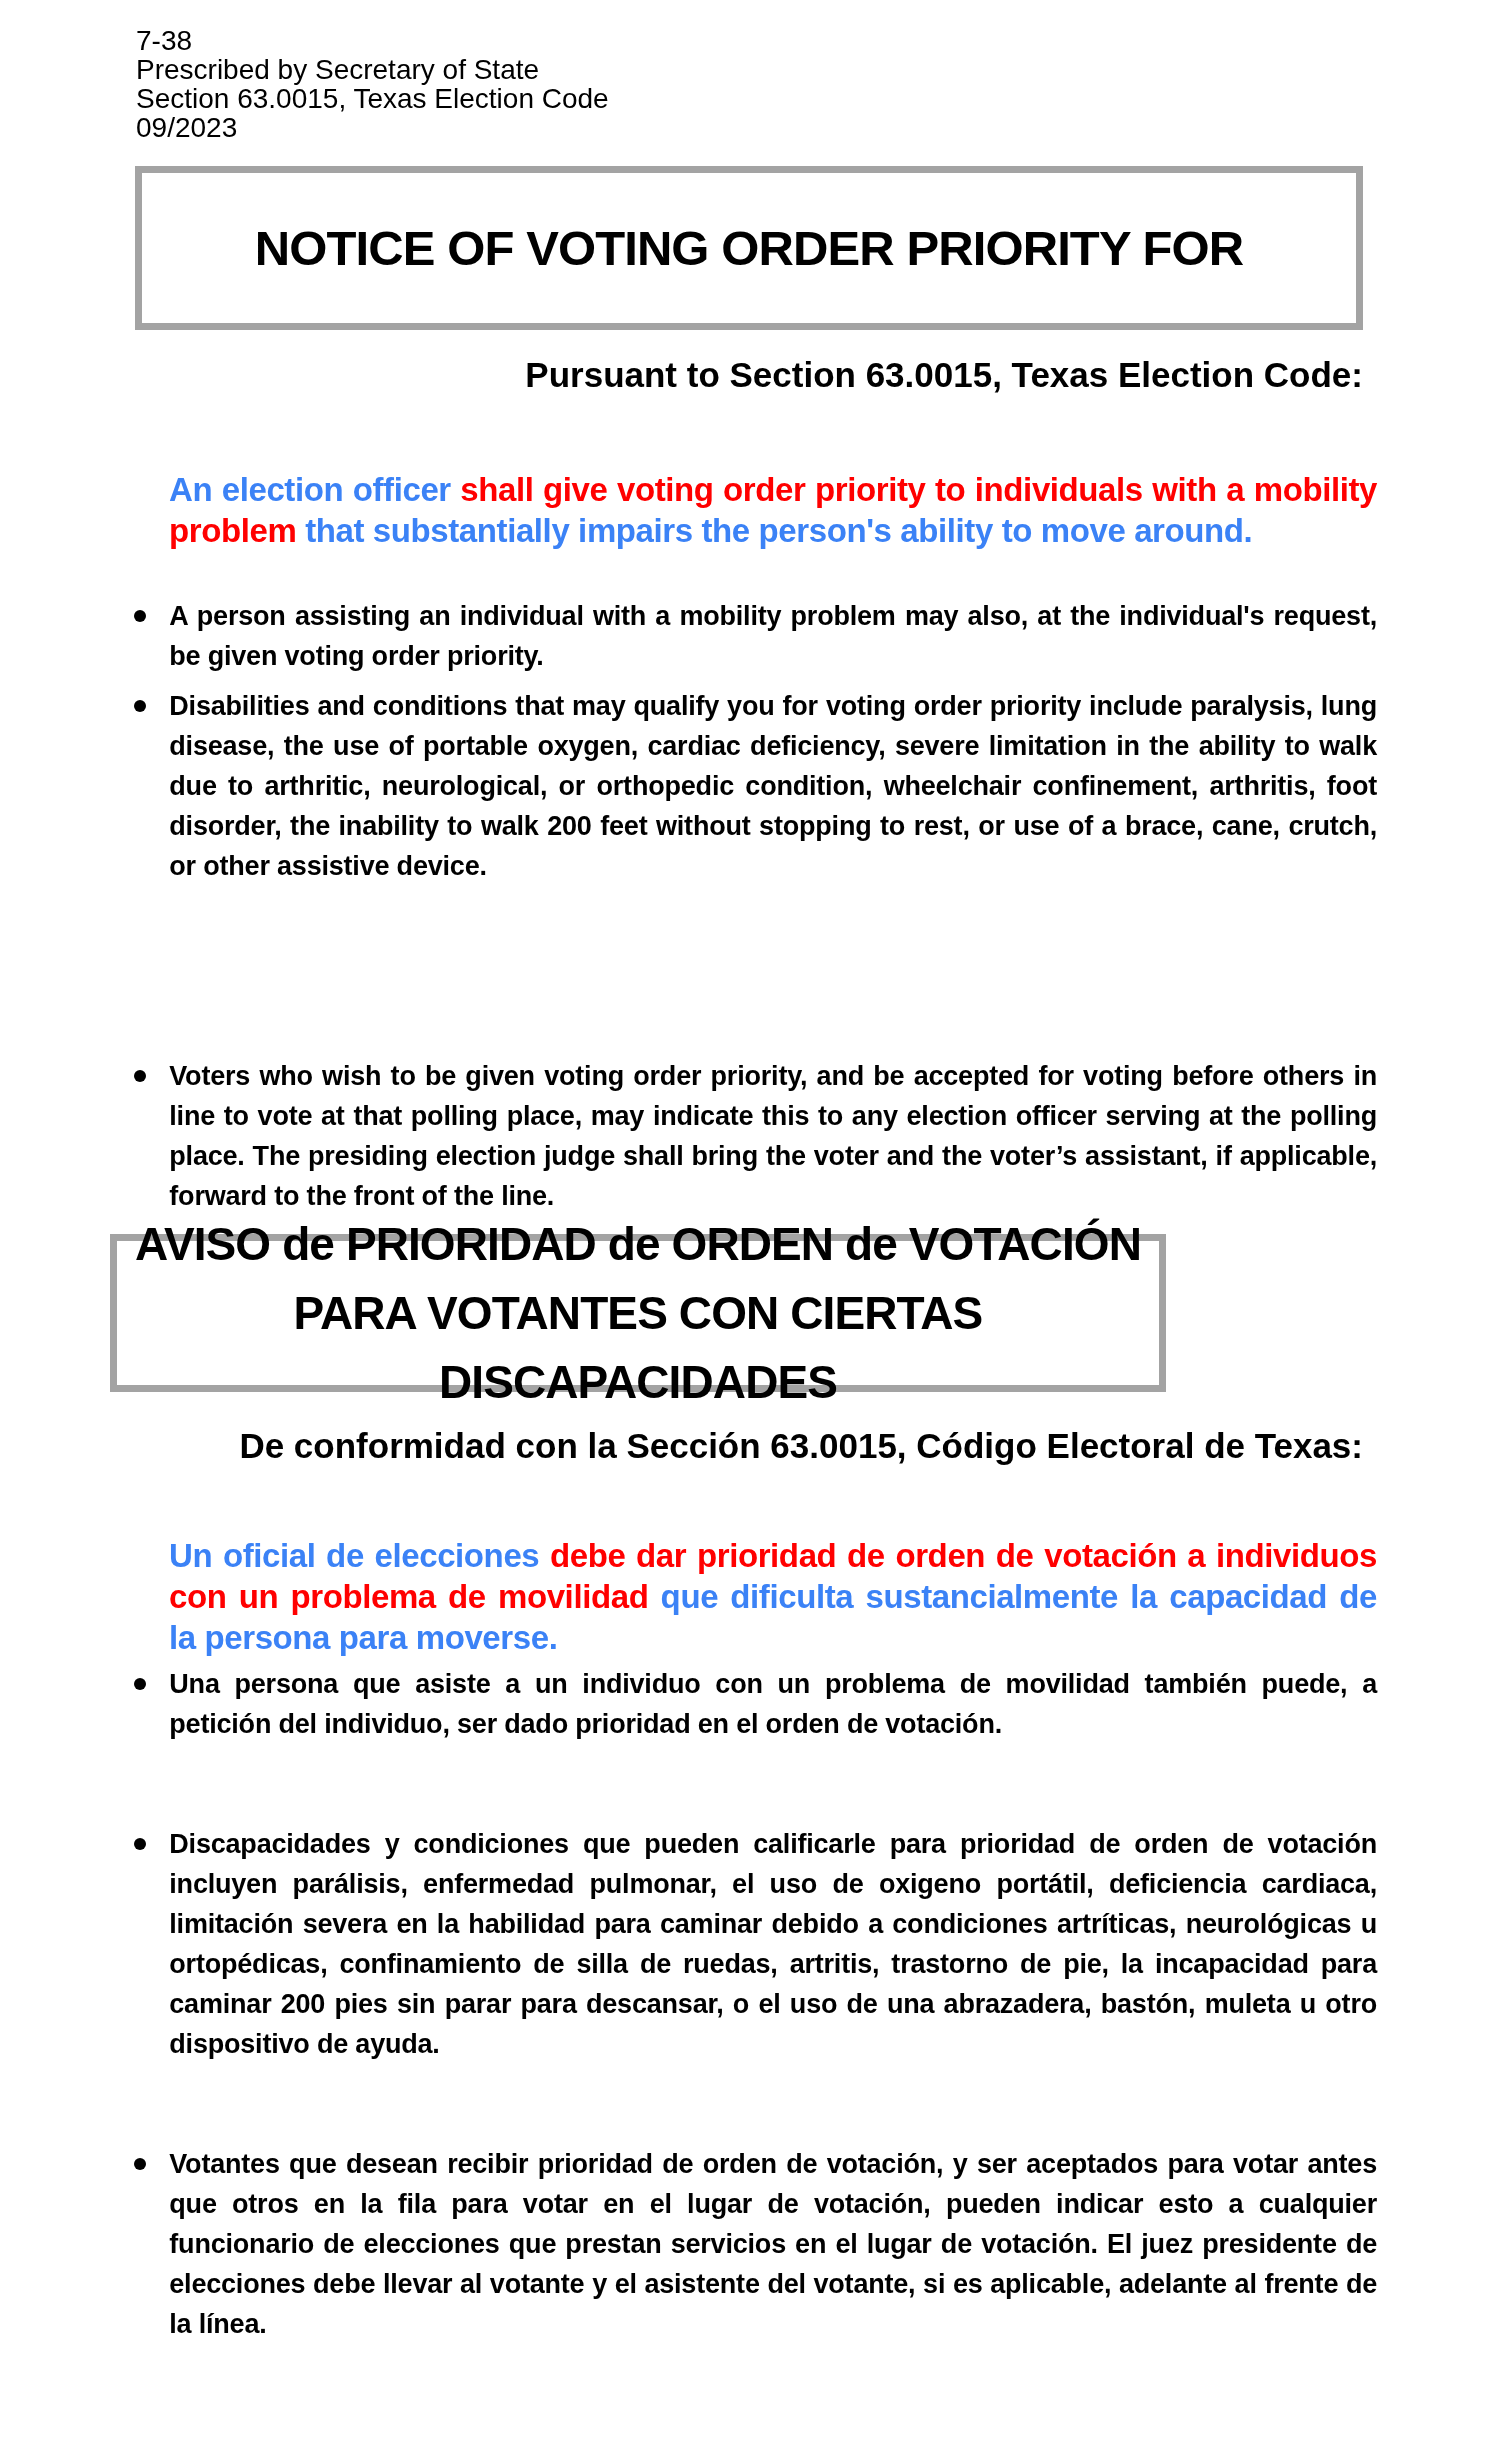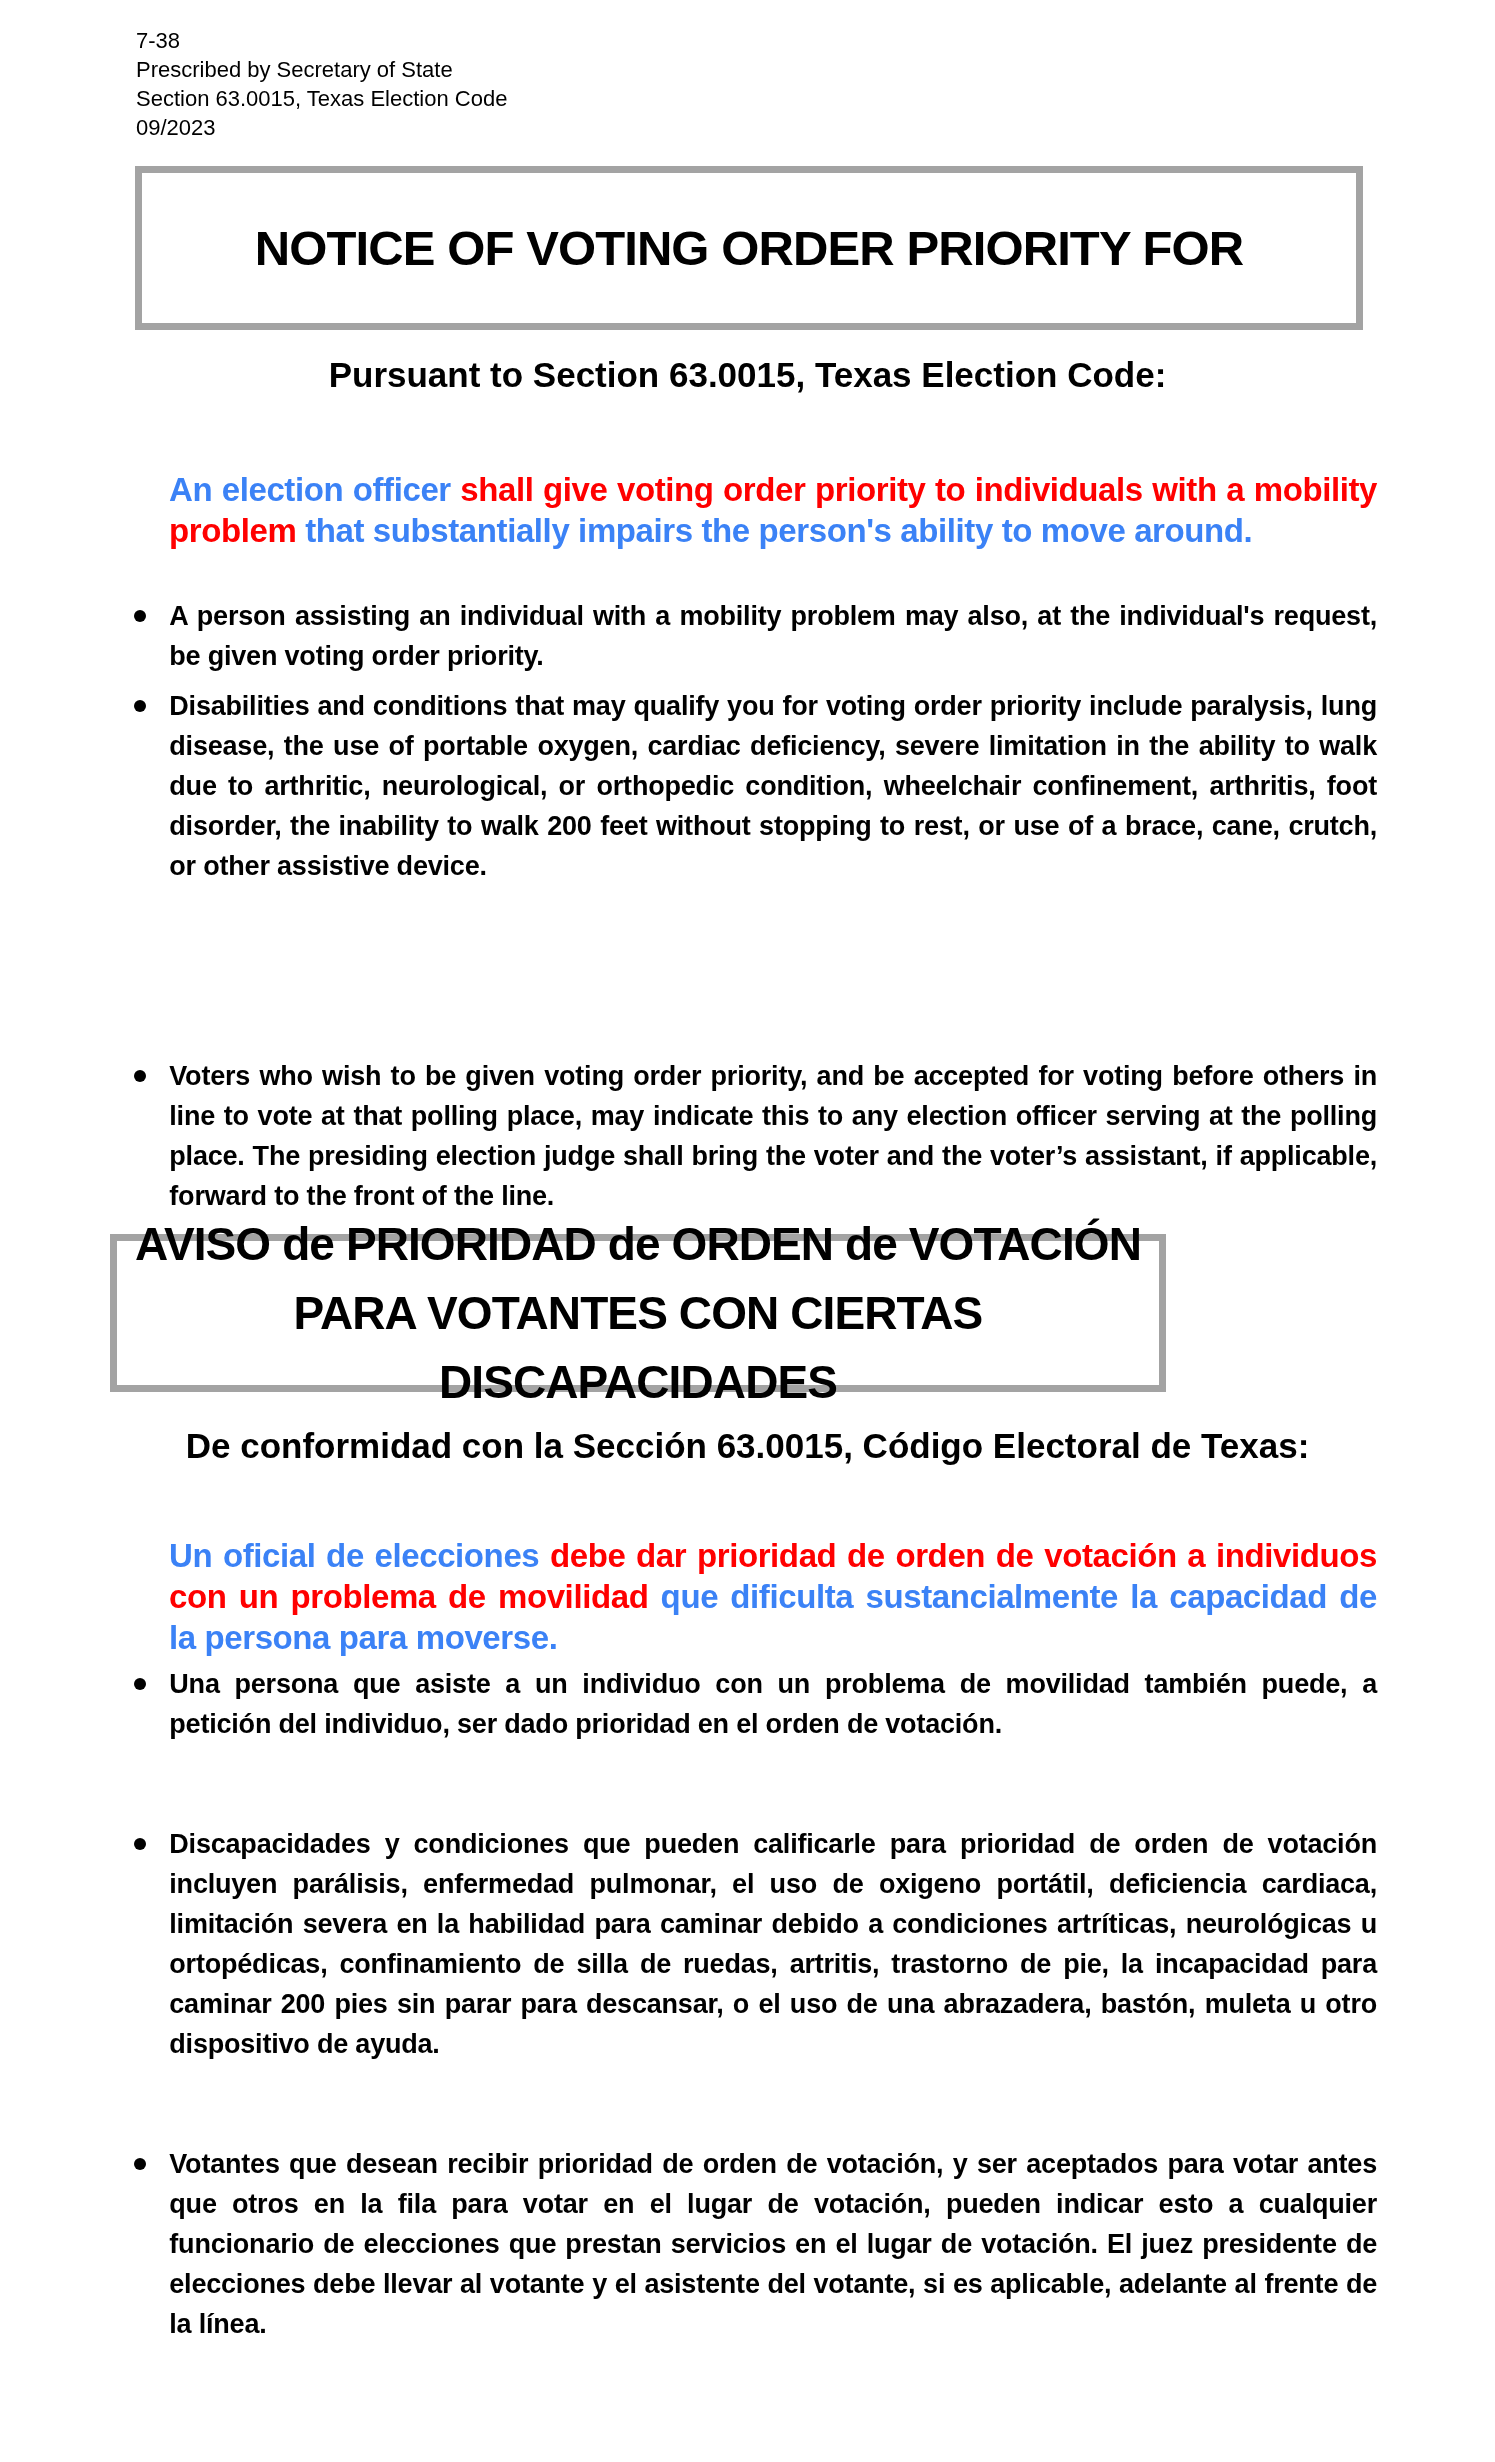--- a/index.html
+++ b/index.html
@@ -1,29 +1,29 @@
 <!DOCTYPE html>
 <html style="--accent-red: #FF0000;font-size:14px"><head>
 <meta charset="utf-8">
 <style>
   html,body{margin:0;padding:0;background:#ffffff;}
   .page{
     position:relative;width:1495px;height:2462px;background:#fff;
     font-family:"Liberation Sans","DejaVu Sans",sans-serif;color:#000;
     overflow:hidden;
   }
-  .doc-header{position:absolute;left:136px;top:26px;font-size:22px;line-height:29px;font-weight:400;}
+  .doc-header{position:absolute;left:136px;top:26px;font-size:28px;line-height:29px;font-weight:400;}
   .title-box{
     position:absolute;border:7px solid #a3a3a3;box-sizing:border-box;
     display:flex;flex-direction:column;justify-content:center;align-items:center;
     text-align:center;font-weight:bold;background:#fff;
   }
   .title-box.en{left:135px;top:166px;width:1228px;height:164px;font-size:49px;line-height:72px;letter-spacing:-0.9px;}
   .title-box.es{left:110px;top:1234px;width:1056px;height:158px;font-size:46px;line-height:69px;letter-spacing:-0.9px;}
-  .subtitle{position:absolute;left:132px;width:1231px;text-align:center;font-weight:bold;font-size:35px;line-height:40px;}
+  .subtitle{position:absolute;left:132px;width:1231px;text-align:right;font-weight:bold;font-size:35px;line-height:40px;}
   .subtitle.en{top:355px;}
   .subtitle.es{top:1426px;}
   .lead{
     position:absolute;left:169px;width:1208px;font-weight:bold;
     font-size:33px;line-height:41px;text-align:justify;letter-spacing:-0.4px;
   }
   .lead.en{top:436px;}
   .lead.es{top:1502px;}
   .seg-red{color:var(--accent-red,#f00);}
   .seg-black{color:#3b82f6;}

